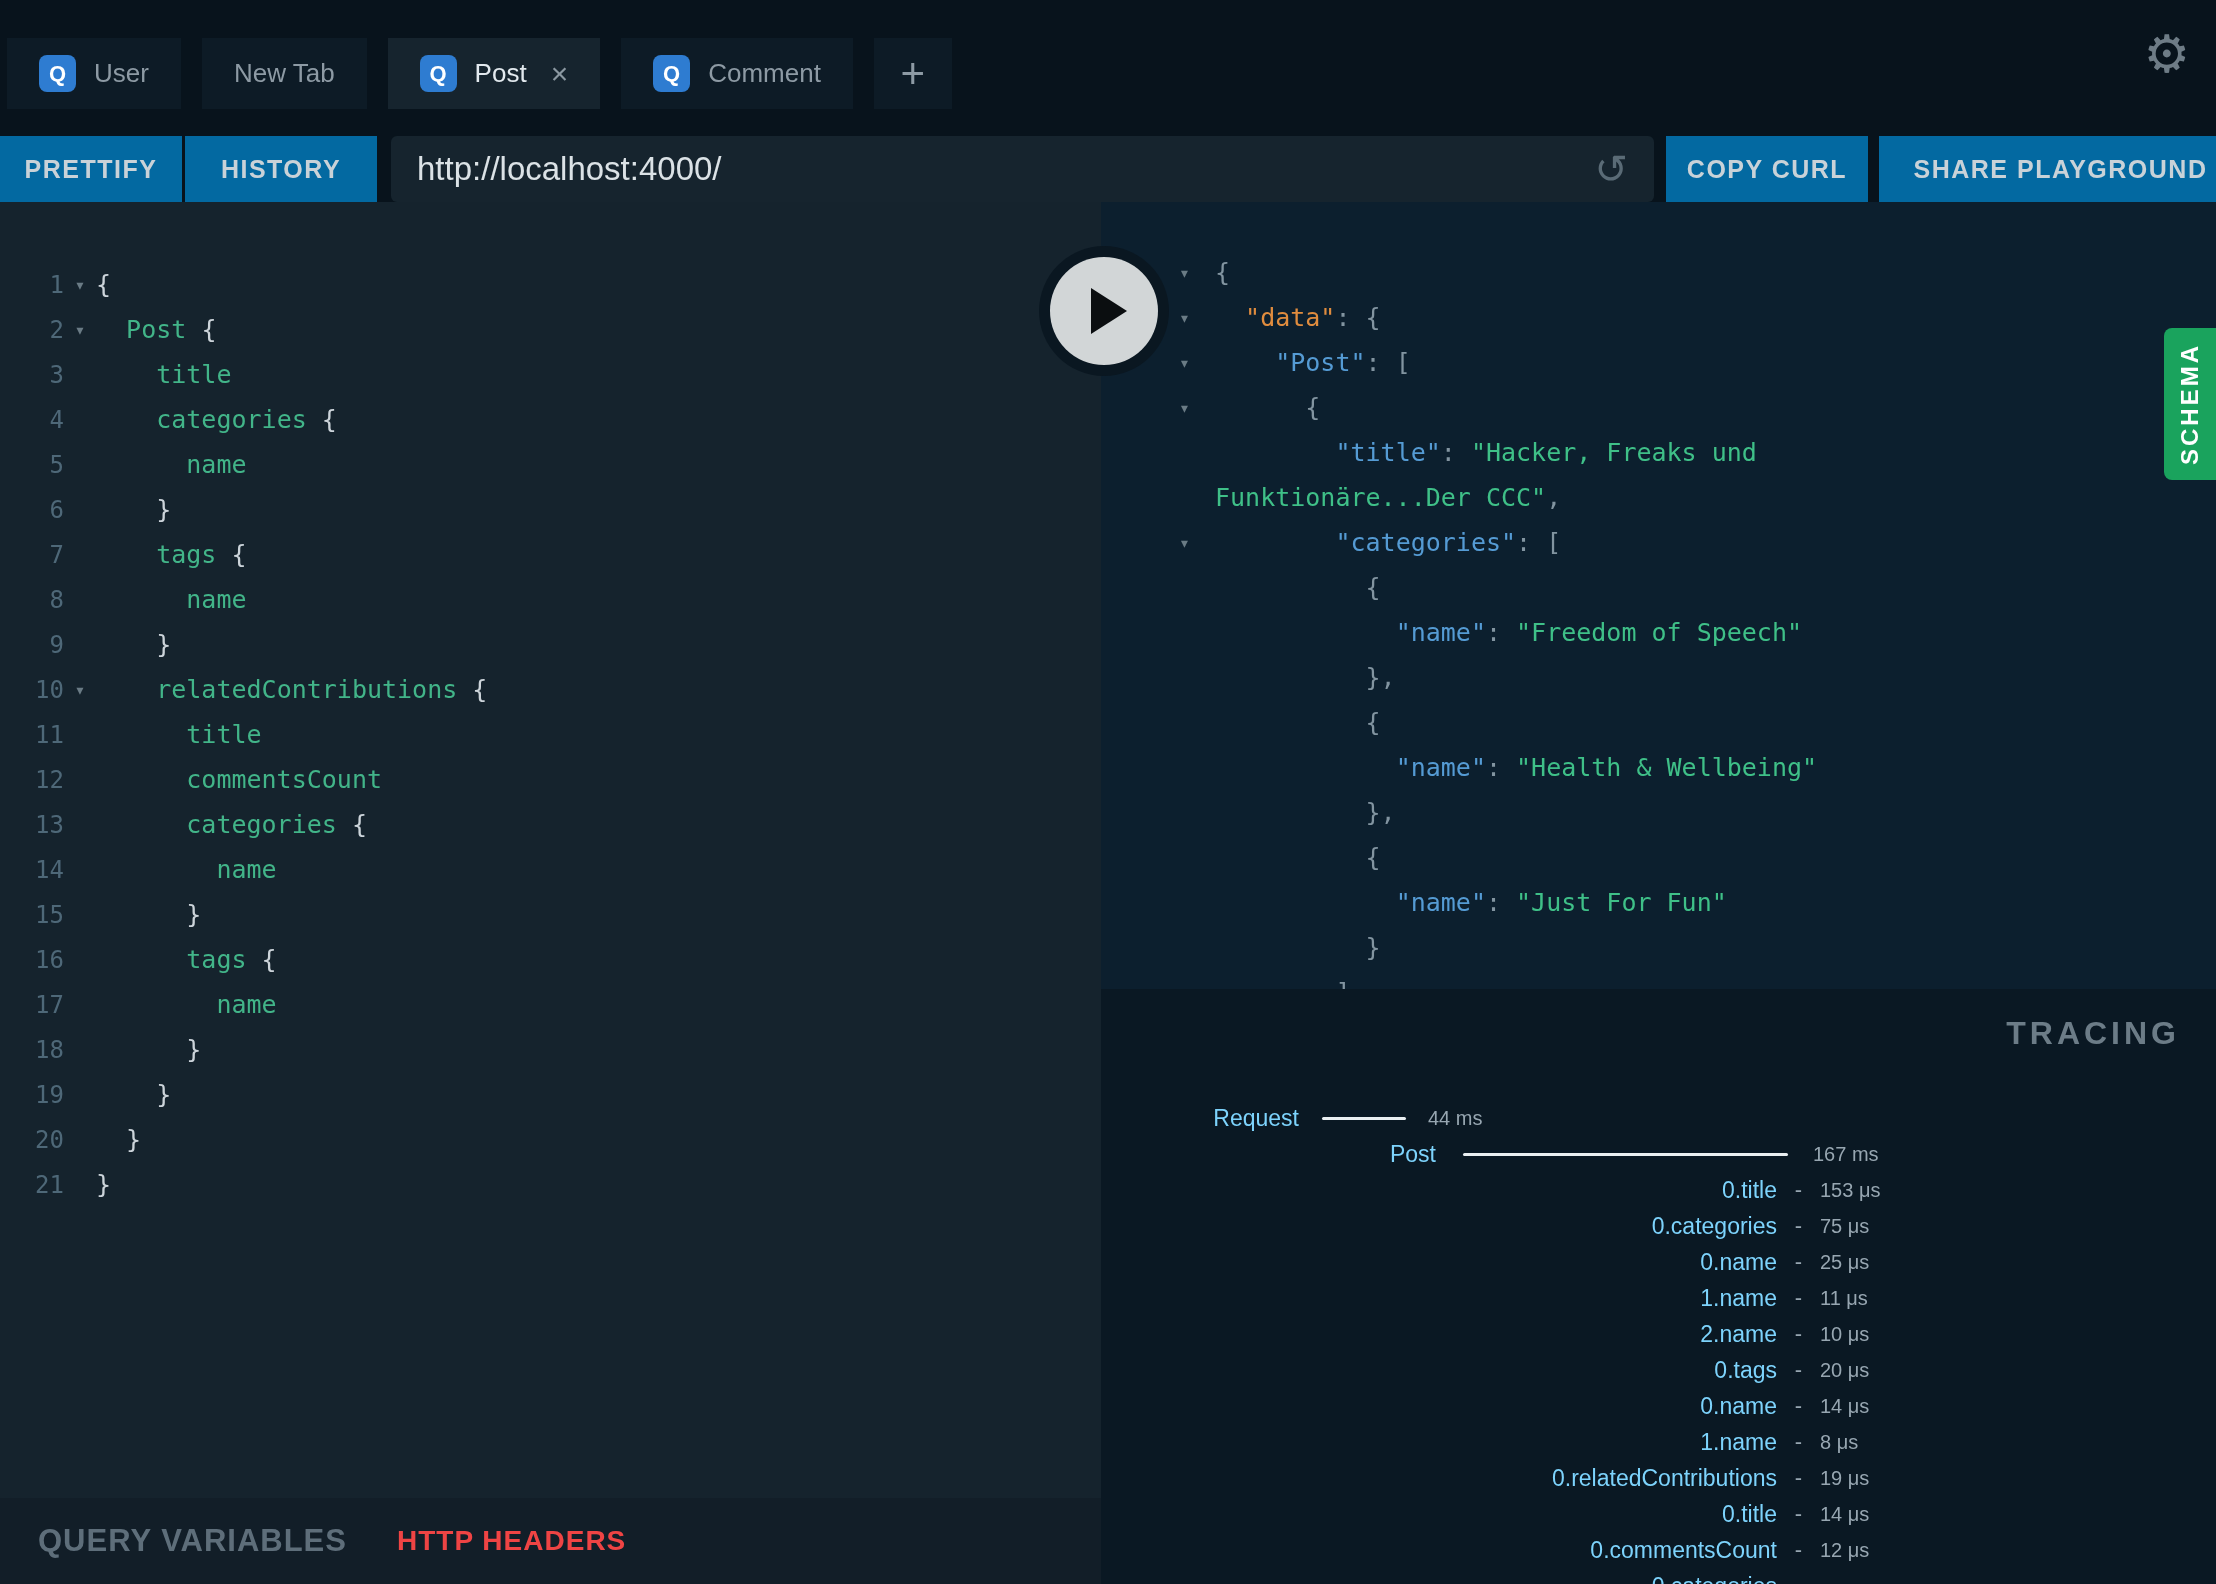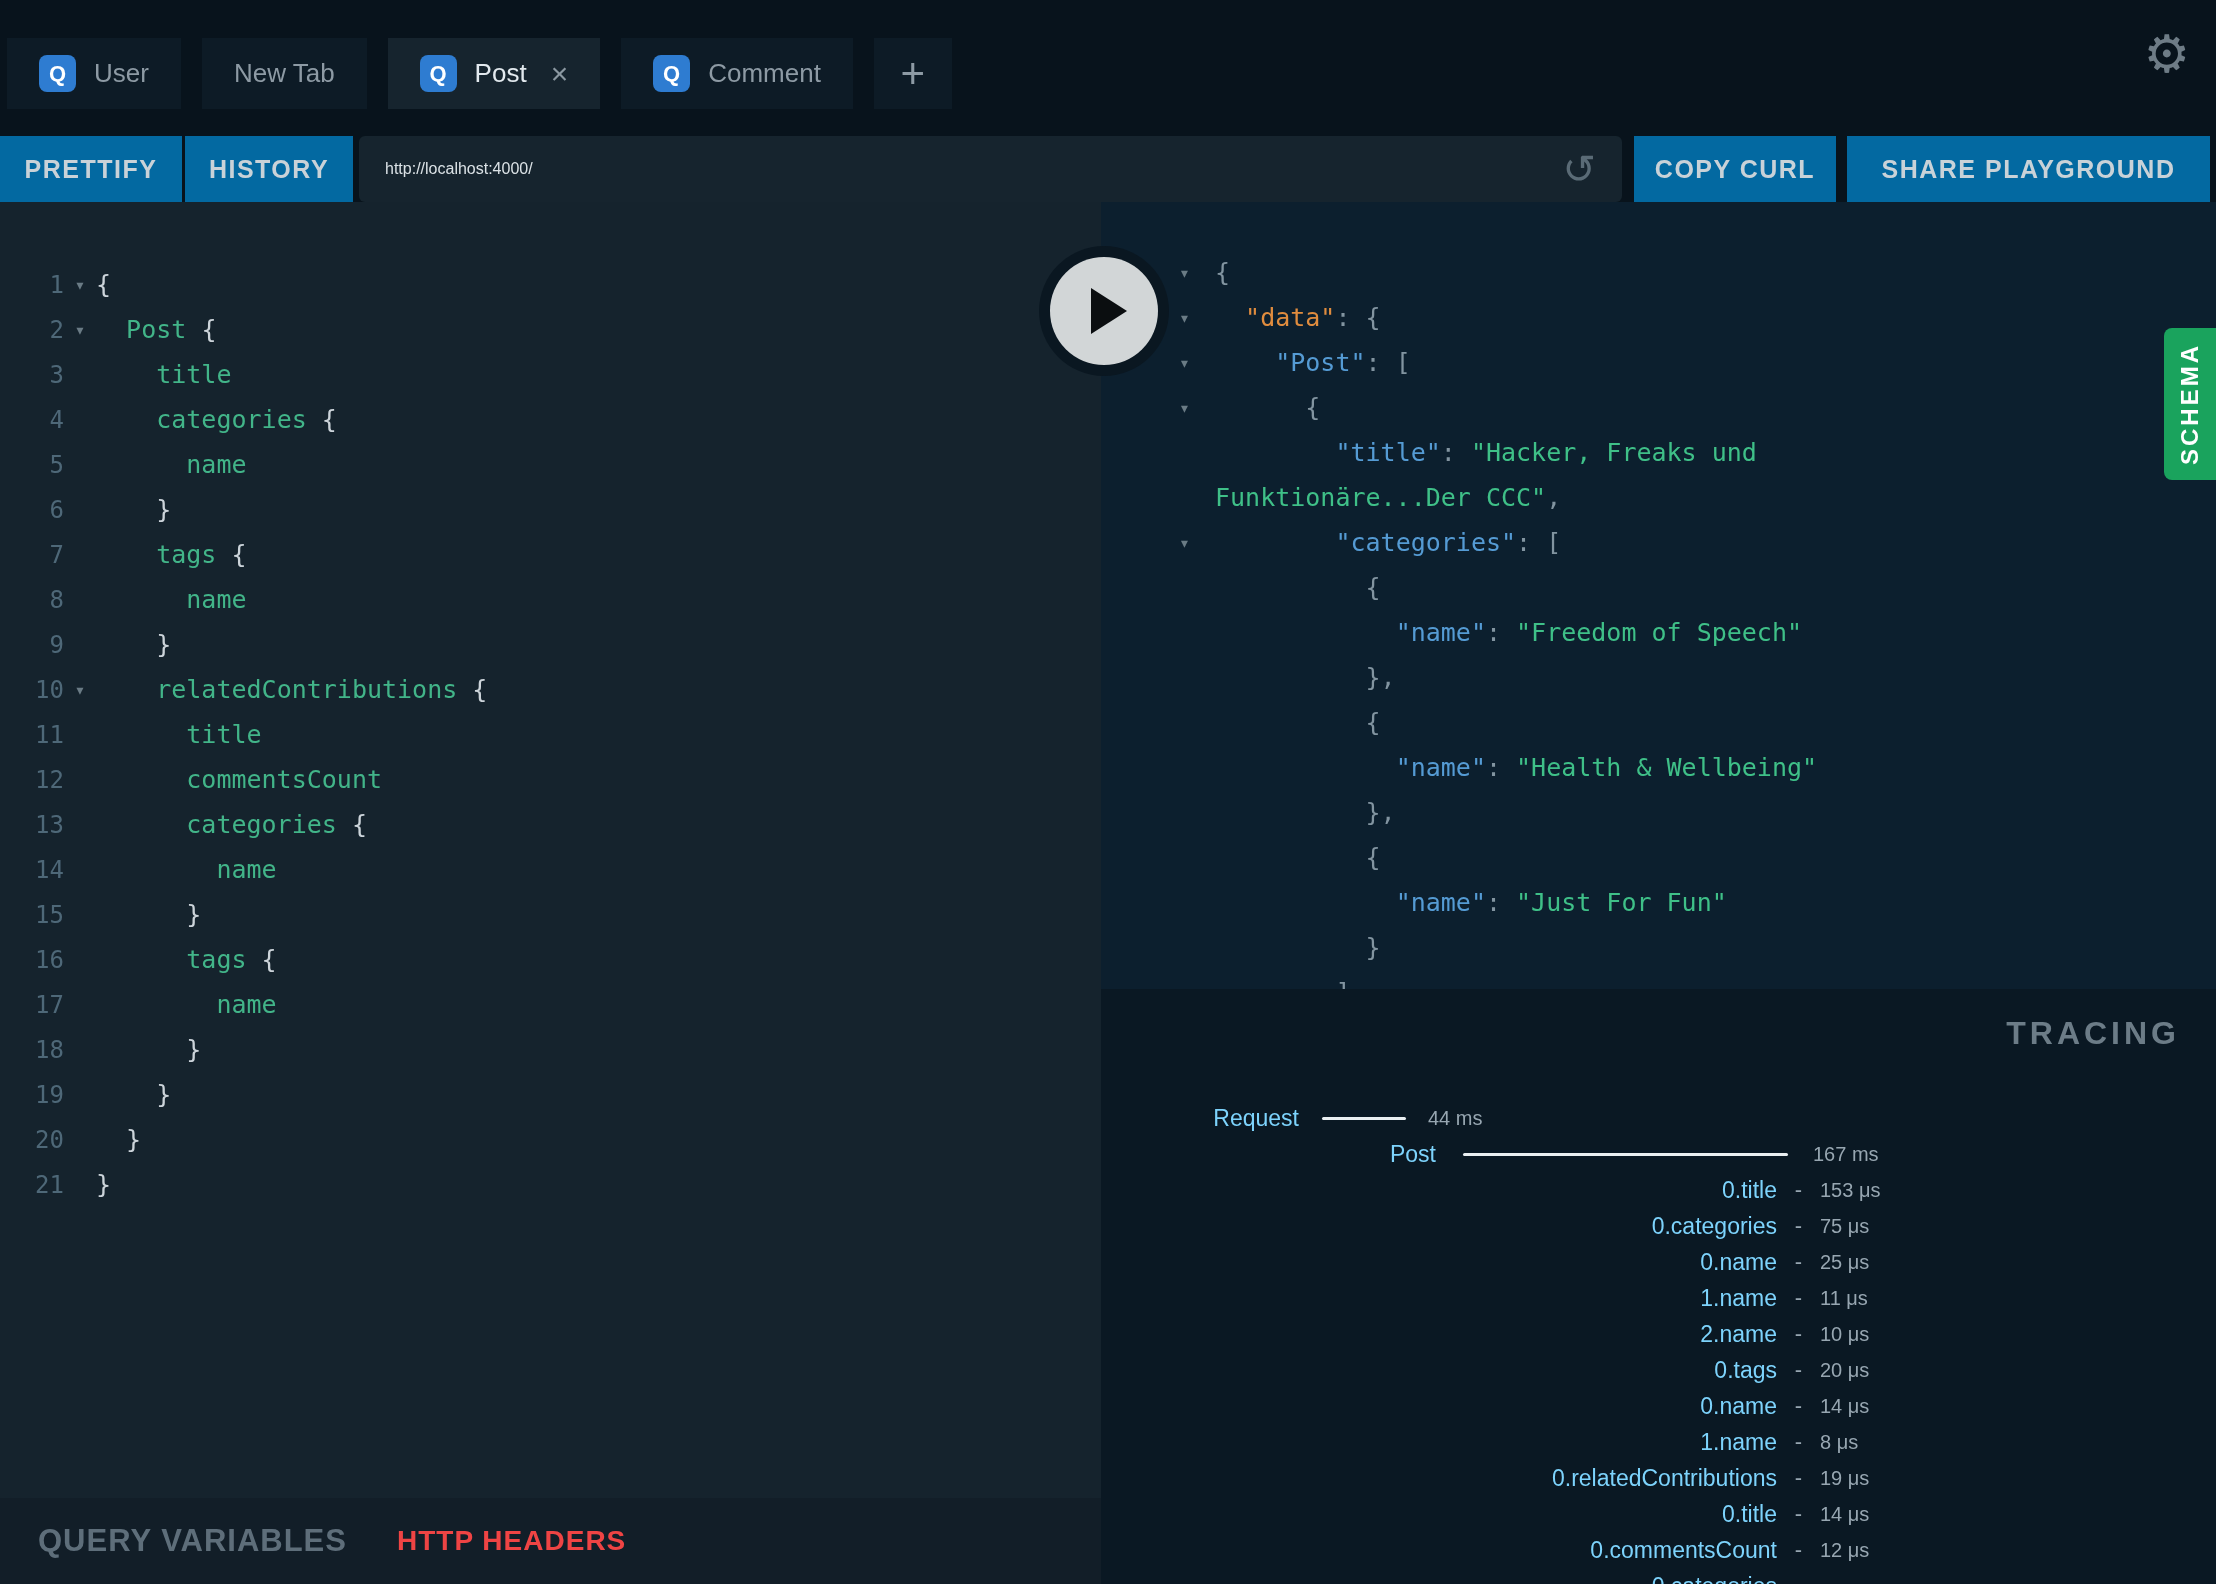--- a/index.html
+++ b/index.html
@@ -21,24 +21,24 @@
   .tab .close { color: #8b98a1; font-size: 30px; margin-left: 6px; line-height: 1; }
   .plustab { height: 71px; width: 78px; background: #0d1b26; display: flex; align-items: center;
              justify-content: center; color: #8d9aa4; font-size: 42px; cursor: pointer; }
   .gear { position: absolute; right: 26px; top: 28px; font-size: 52px; color: #6e7c86; cursor: pointer; line-height: 1; }
 
   
   .toolbar { position: absolute; top: 136px; left: 0; width: 2216px; height: 66px; display: flex; background: #08131c; }
   .tbtn { background: #0369a1; color: #c9d2d8; font-weight: bold; font-size: 25px; letter-spacing: 1.5px;
           display: flex; align-items: center; justify-content: center; height: 66px; cursor: pointer; flex: none; }
   .btn-prettify { width: 182px; margin-right: 3px; }
-  .btn-history  { width: 168px; margin-right: 6px; }
+  .btn-history  { width: 192px; margin-right: 14px; }
   .urlbox { width: 1263px; height: 66px; background: #16242e; border-radius: 6px; display: flex;
             align-items: center; padding: 0 26px; margin-right: 12px; flex: none; }
-  .urlbox .url { flex: 1; color: #dbe2e6; font-size: 16px; }
+  .urlbox .url { flex: 1; color: #dbe2e6; font-size: 33px; }
   .reload { color: #5a6b76; font-size: 40px; line-height: 1; cursor: pointer; }
   .btn-copy  { width: 202px; margin-right: 11px; }
   .btn-share { width: 363px; }
 
   
   .main { position: absolute; top: 202px; left: 0; width: 2216px; height: 1382px; }
 
   .left-pane { position: absolute; left: 0; top: 0; width: 1101px; height: 1382px; background: #15232d; }
   .editor { position: absolute; top: 0; left: 0; right: 0; bottom: 86px; overflow: hidden;
             font-family: "DejaVu Sans Mono", monospace; font-size: 25px; cursor: text; }

